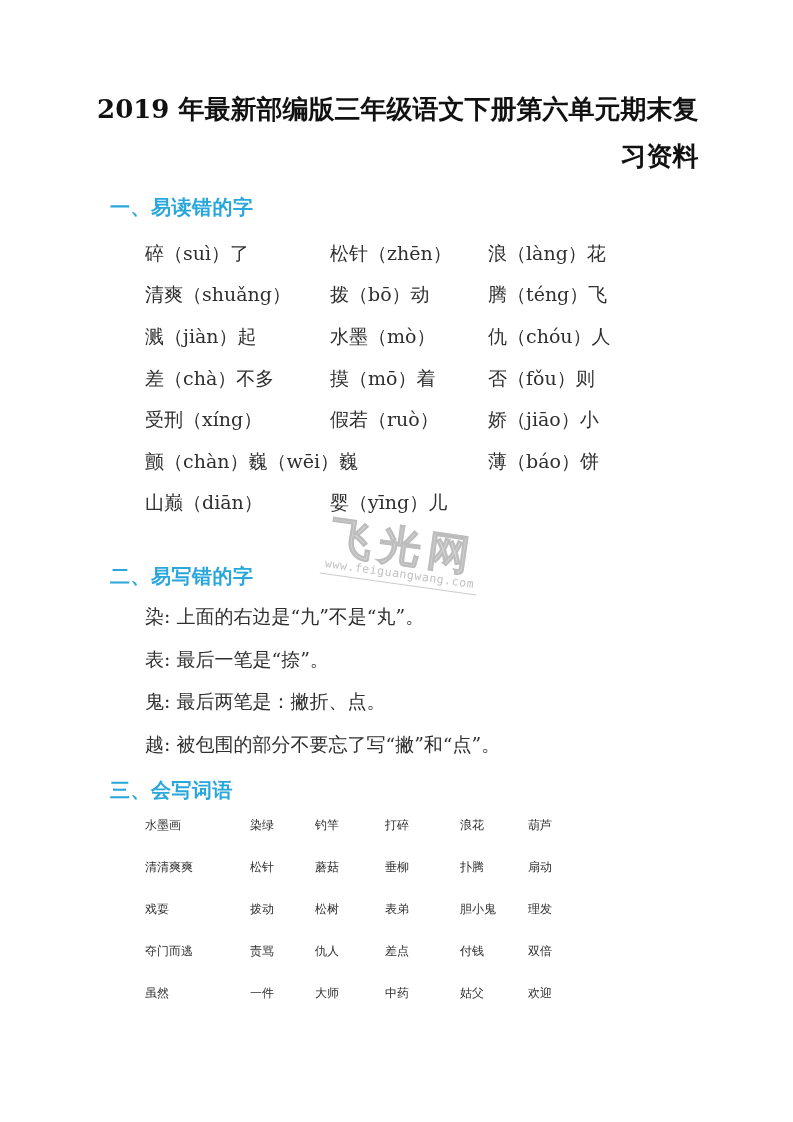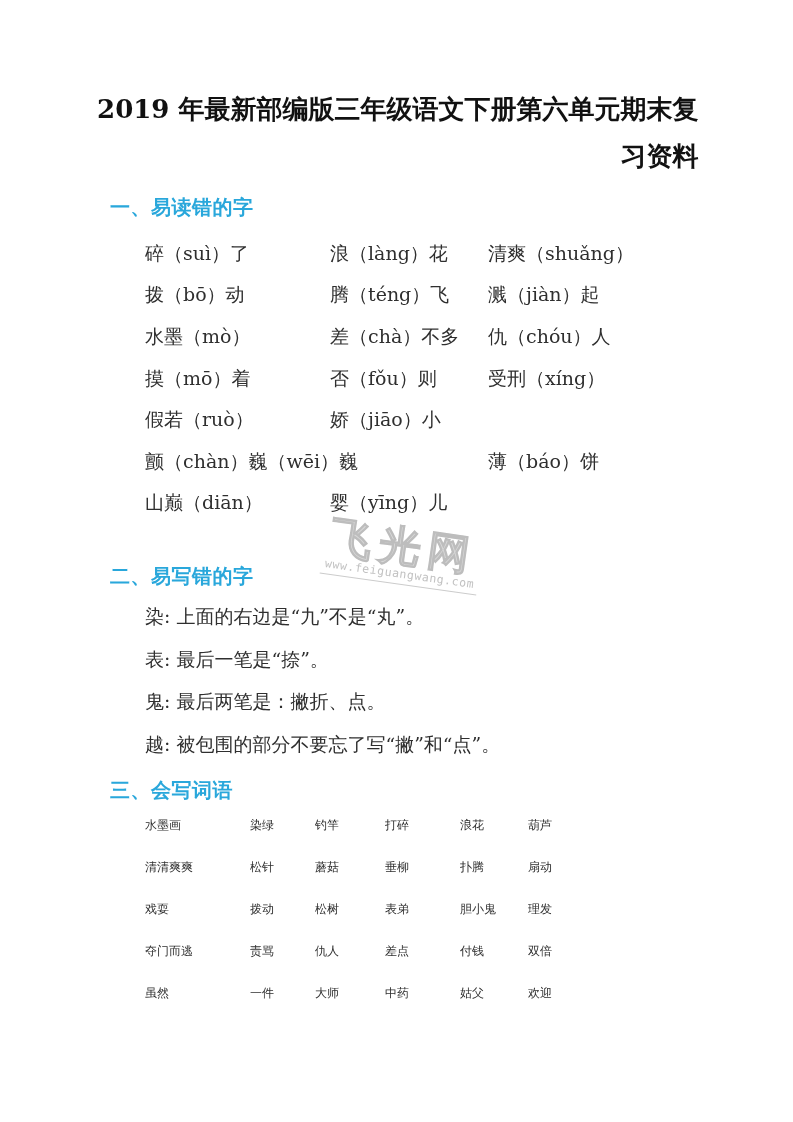--- a/index.html
+++ b/index.html
@@ -121,28 +121,29 @@
   <div class="watermark">
     <div class="wm-logo">飞光网</div>
     <div class="wm-url">www.feiguangwang.com</div>
   </div>
 
   <div class="doc-title">2019 年最新部编版三年级语文下册第六单元期末复习资料</div>
 
   <div class="sec-heading h1">一、易读错的字</div>
   <div class="grid1">
     <span class="cell">碎（suì）了</span>
+    <span class="cell">松针（zhēn）</span>
     <span class="cell">浪（làng）花</span>
     <span class="cell">清爽（shuǎng）</span>
     <span class="cell">拨（bō）动</span>
     <span class="cell">腾（téng）飞</span>
     <span class="cell">溅（jiàn）起</span>
     <span class="cell">水墨（mò）</span>
+    <span class="cell">仇（chóu）人</span>
     <span class="cell">差（chà）不多</span>
-    <span class="cell">仇（chóu）人</span>
     <span class="cell">摸（mō）着</span>
     <span class="cell">否（fǒu）则</span>
     <span class="cell">受刑（xíng）</span>
     <span class="cell">假若（ruò）</span>
     <span class="cell">娇（jiāo）小</span>
     <span class="cell span2">颤（chàn）巍（wēi）巍</span>
     <span class="cell">薄（báo）饼</span>
     <span class="cell">山巅（diān）</span>
     <span class="cell">婴（yīng）儿</span>
   </div>

